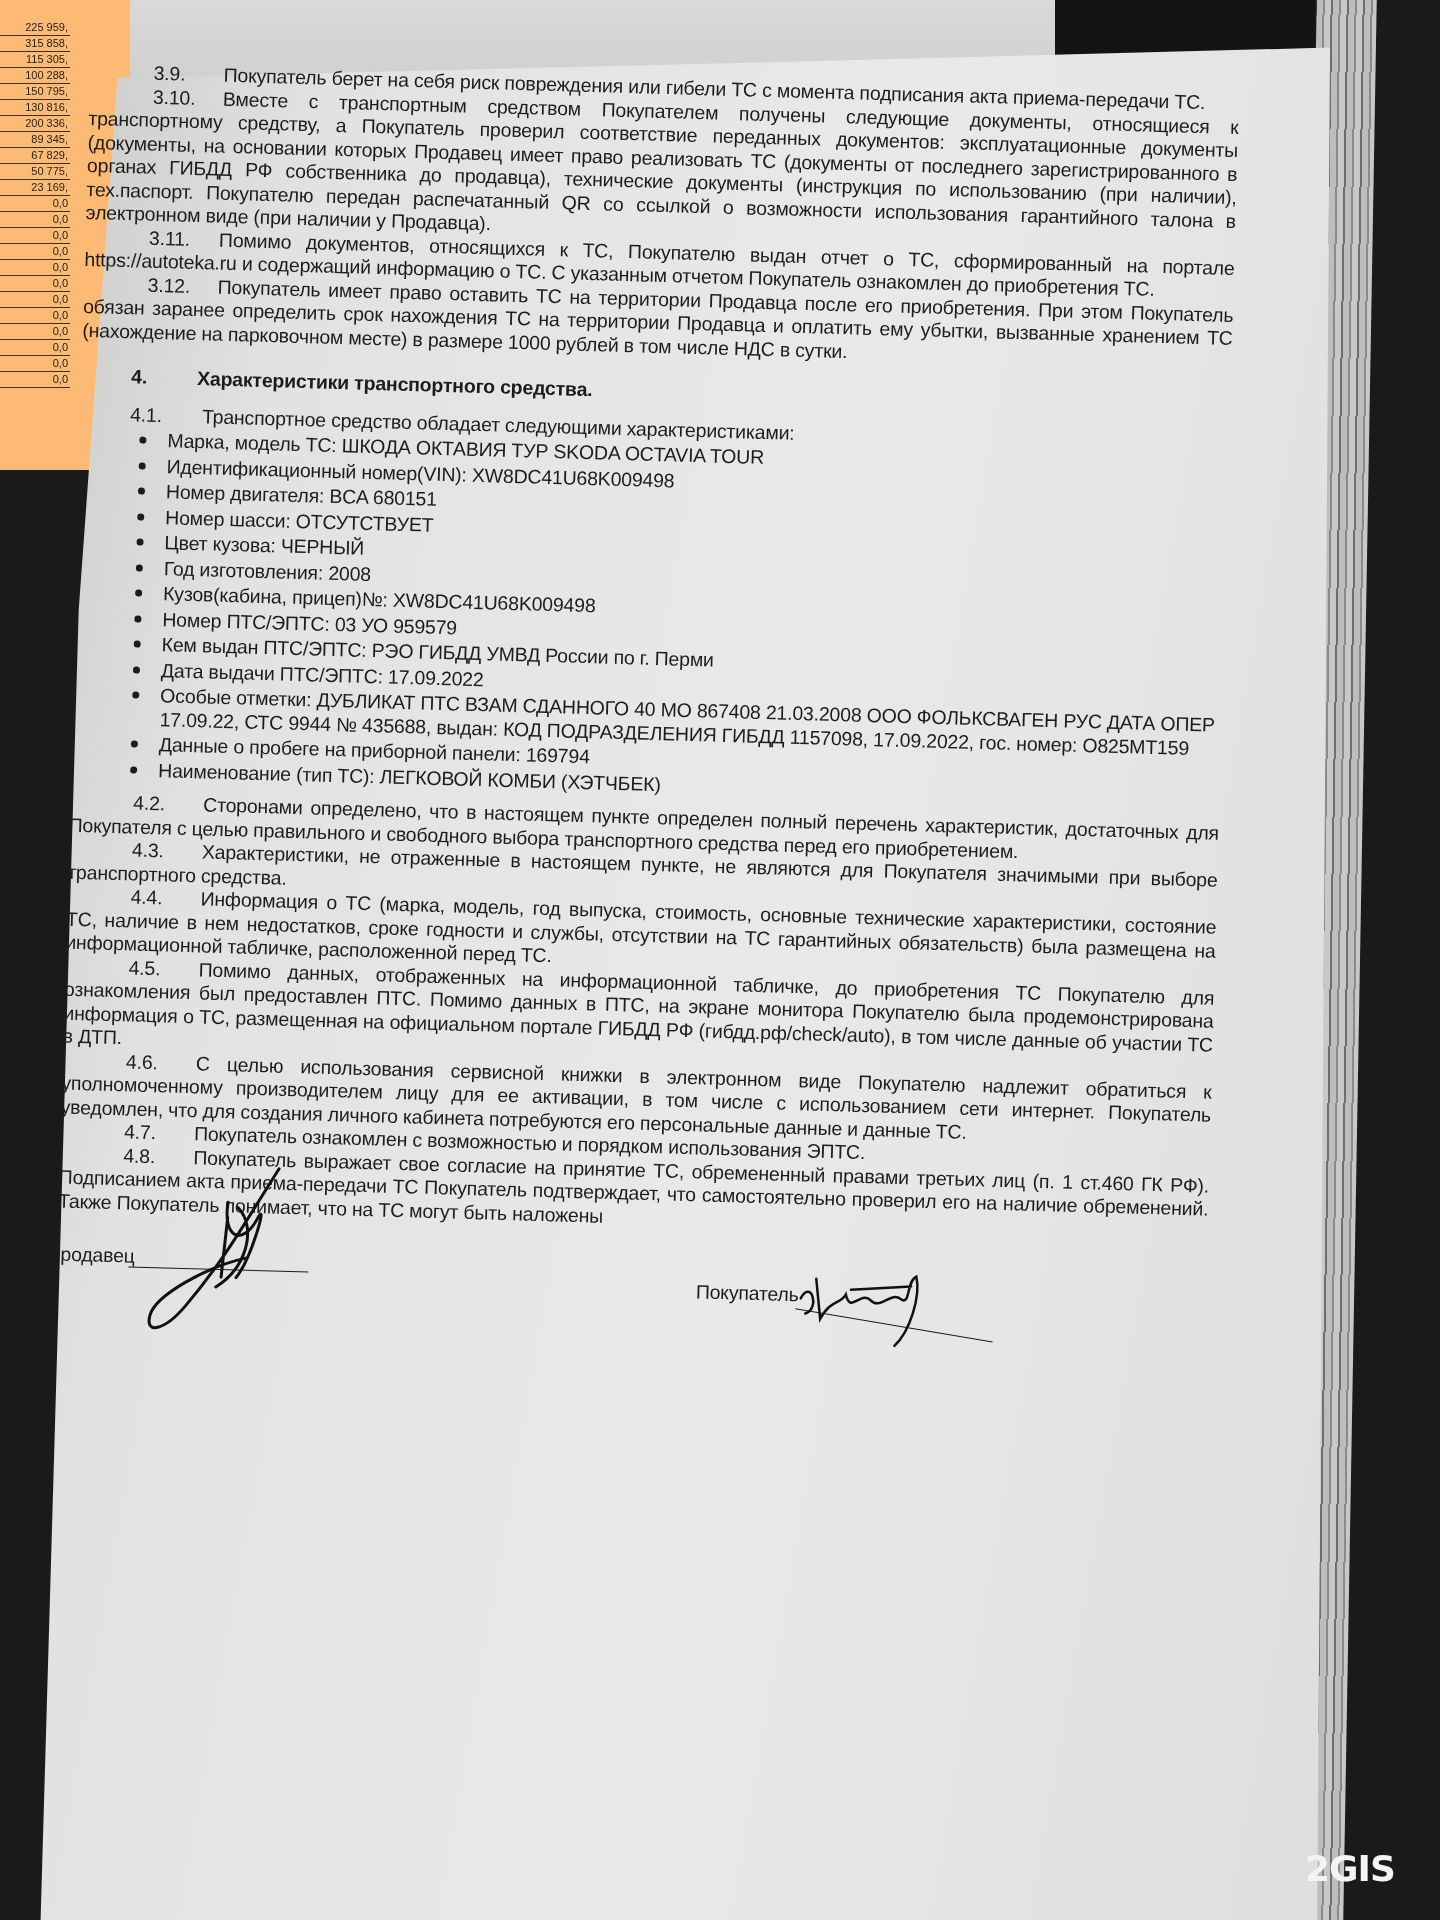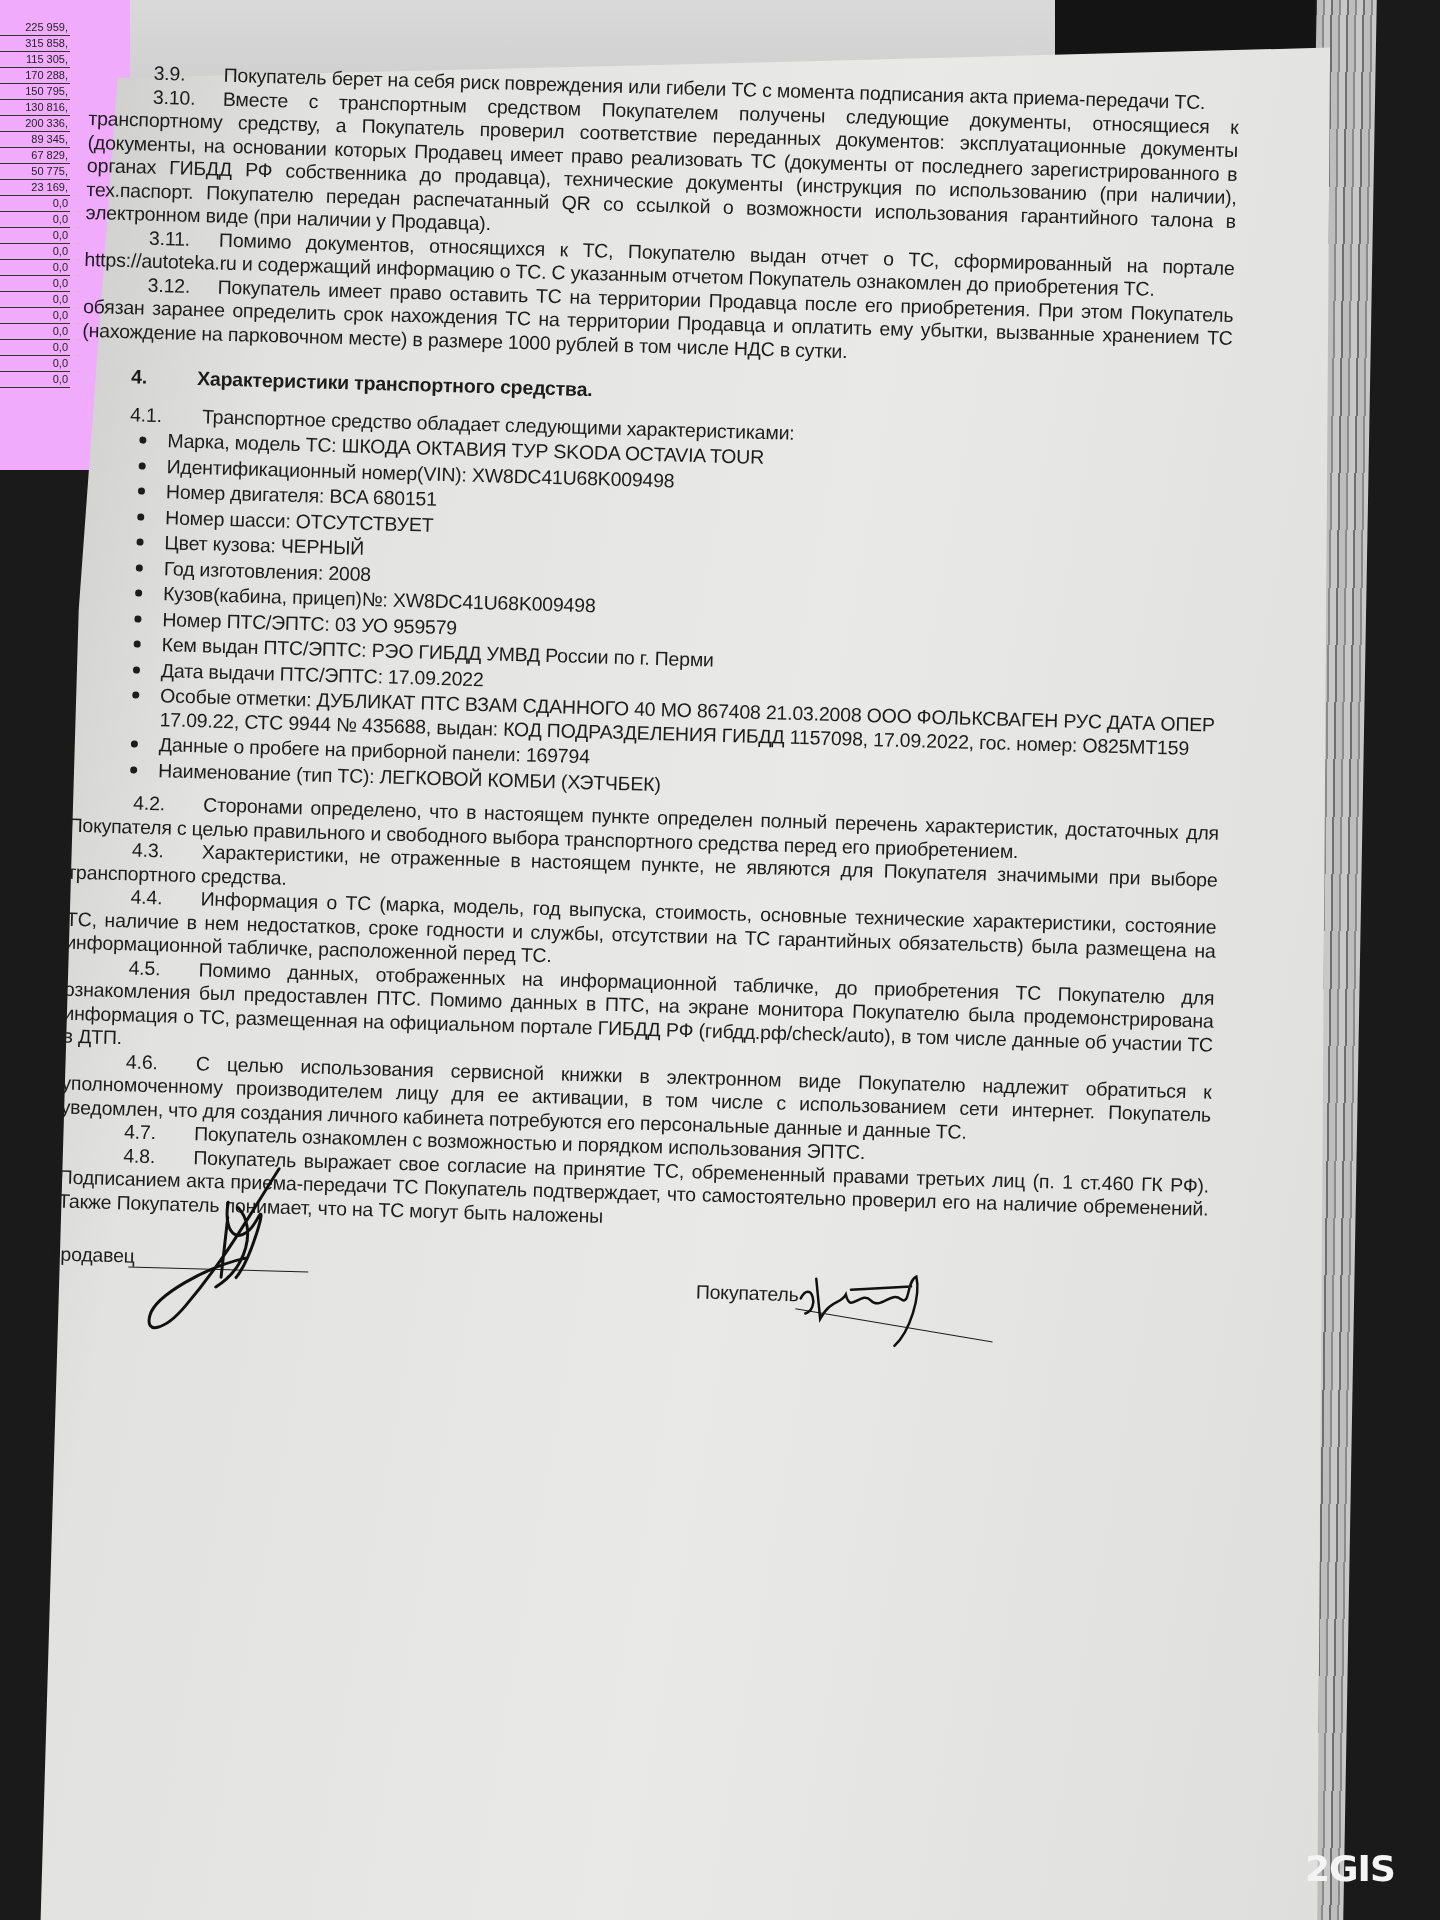--- a/index.html
+++ b/index.html
@@ -10,21 +10,21 @@
     }
     
     .stack-edges {
       position: absolute; left: 1300px; top: 0; width: 60px; height: 1920px;
       background: repeating-linear-gradient(90deg, #bdbdbd 0 6px, #8a8a8a 6px 8px, #c8c8c8 8px 14px, #6e6e6e 14px 16px);
       transform: skewX(-1deg);
     }
     
     .back-sheet {
       position: absolute; left: 0; top: 0; width: 130px; height: 470px;
-      background: #f0abfc; overflow: hidden;
+      background: #fdba74; overflow: hidden;
     }
     .back-table { position: absolute; left: 0; top: 20px; width: 70px; }
     .back-row {
       height: 15px; border-bottom: 1.5px solid #333; font-size: 11px;
       text-align: right; color: #1f1f1f; line-height: 14px; padding-right: 2px;
       font-family: "Liberation Sans", sans-serif;
     }
     
     .top-sheet {
       position: absolute; left: 60px; top: 0; width: 1000px; height: 90px;
@@ -74,21 +74,21 @@
 <body>
 
 <div class="top-sheet"></div>
 <div class="top-dark"></div>
 
 <div class="back-sheet">
   <div class="back-table" id="back-table">
       <div class="back-row">225 959,</div>
       <div class="back-row">315 858,</div>
       <div class="back-row">115 305,</div>
-      <div class="back-row">170 288,</div>
+      <div class="back-row">100 288,</div>
       <div class="back-row">150 795,</div>
       <div class="back-row">130 816,</div>
       <div class="back-row">200 336,</div>
       <div class="back-row">89 345,</div>
       <div class="back-row">67 829,</div>
       <div class="back-row">50 775,</div>
       <div class="back-row">23 169,</div>
       <div class="back-row">0,0</div>
       <div class="back-row">0,0</div>
       <div class="back-row">0,0</div>

